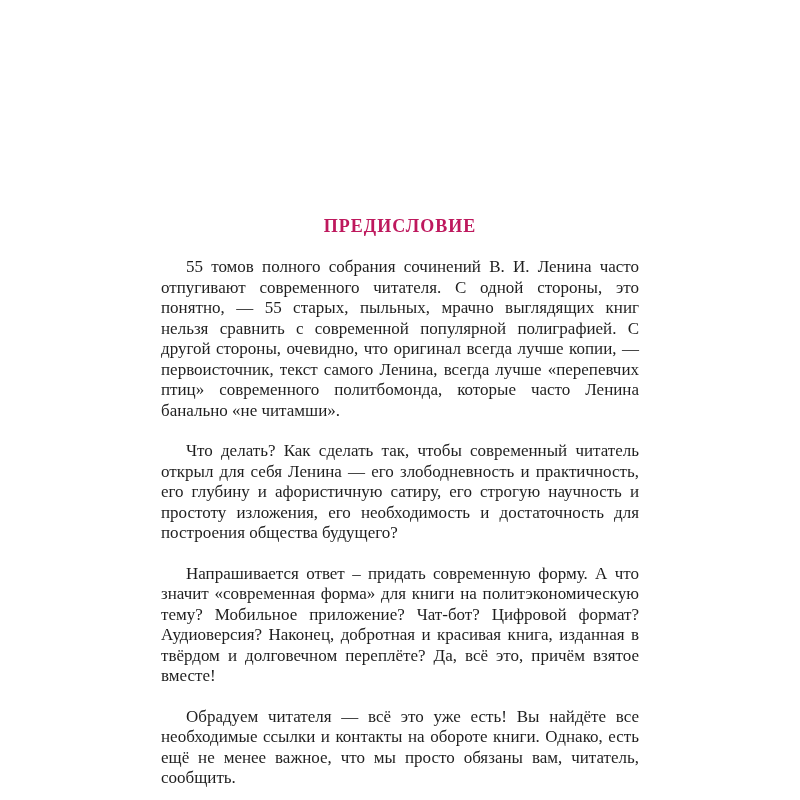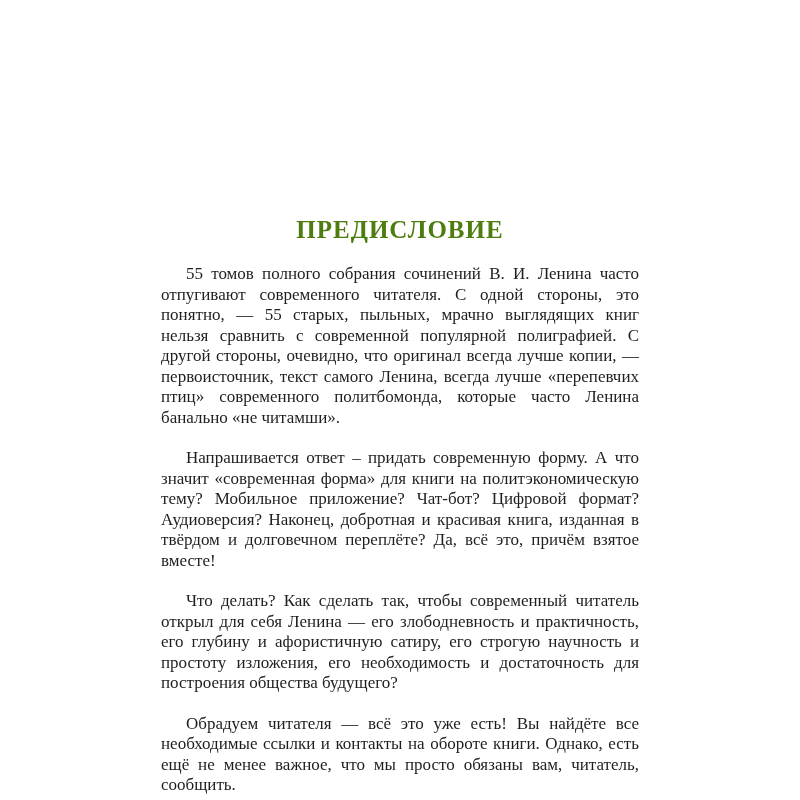--- a/index.html
+++ b/index.html
@@ -14,26 +14,26 @@
     font-family: "Liberation Serif", "DejaVu Serif", serif;
     color: #1e1e1e;
   }
   .book-page {
     width: 478px;
     margin: 0 auto;
     padding-top: 216px;
     box-sizing: border-box;
   }
   .page-title {
-    font-size: 25px;
+    font-size: 18px;
     font-weight: bold;
     text-align: center;
     letter-spacing: 1px;
     margin: 0 0 20px 0;
-    color: #4d7c0f;
+    color: #be185d;
   }
   .body-text p {
     font-size: 17px;
     line-height: 20.5px;
     text-align: justify;
     text-indent: 25px;
     margin: 0 0 20px 0;
     hyphens: auto;
     color: #1e1e1e;
   }
@@ -41,17 +41,17 @@
     margin-bottom: 0;
   }
 </style>
 </head>
 <body>
 
 <div class="book-page">
   <h1 class="page-title">ПРЕДИСЛОВИЕ</h1>
   <div class="body-text">
     <p lang="ru">55 томов полного собрания сочинений В. И. Ленина часто отпугивают современного читателя. С одной стороны, это понятно, — 55 старых, пыльных, мрачно выглядящих книг нельзя сравнить с современной популярной полиграфией. С другой стороны, очевидно, что оригинал всегда лучше копии, — первоисточник, текст самого Ленина, всегда лучше «перепевчих птиц» современного политбомонда, которые часто Ленина банально «не читамши».</p>
+    <p lang="ru">Что делать? Как сделать так, чтобы современный читатель открыл для себя Ленина — его злободневность и практичность, его глубину и афористичную сатиру, его строгую научность и простоту изложения, его необходимость и достаточность для построения общества будущего?</p>
     <p lang="ru">Напрашивается ответ – придать современную форму. А что значит «современная форма» для книги на политэкономическую тему? Мобильное приложение? Чат-бот? Цифровой формат? Аудиоверсия? Наконец, добротная и красивая книга, изданная в твёрдом и долговечном переплёте? Да, всё это, причём взятое вместе!</p>
-    <p lang="ru">Что делать? Как сделать так, чтобы современный читатель открыл для себя Ленина — его злободневность и практичность, его глубину и афористичную сатиру, его строгую научность и простоту изложения, его необходимость и достаточность для построения общества будущего?</p>
     <p lang="ru">Обрадуем читателя — всё это уже есть! Вы найдёте все необходимые ссылки и контакты на обороте книги. Однако, есть ещё не менее важное, что мы просто обязаны вам, читатель, сообщить.</p>
   </div>
 </div>
 
 </body></html>

